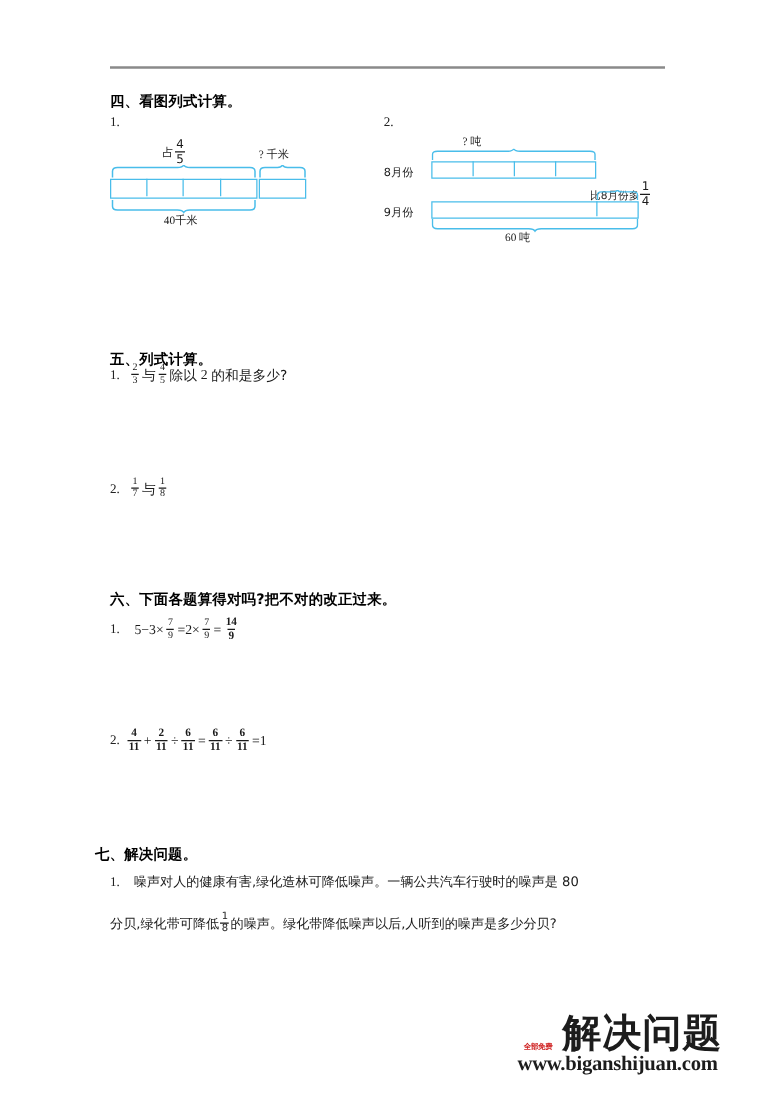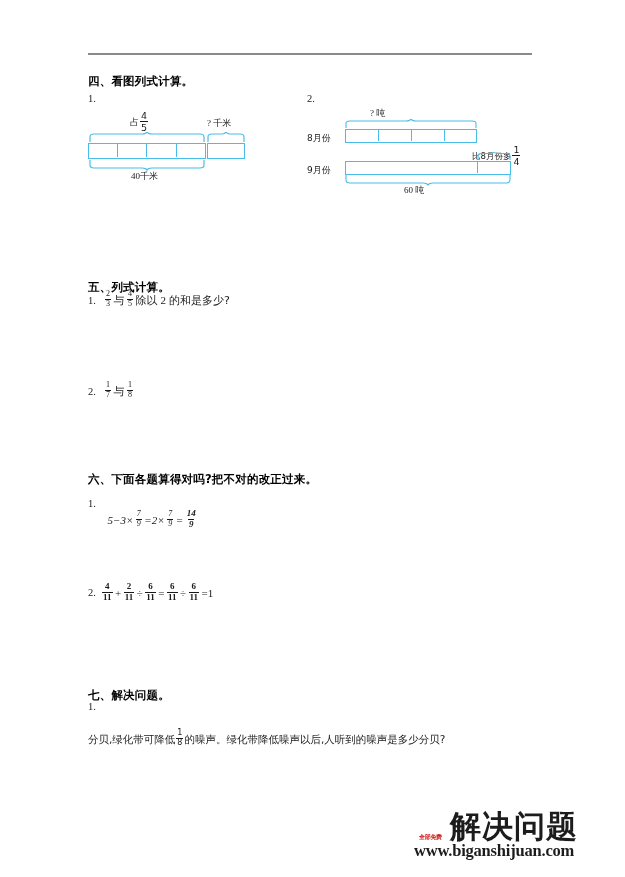--- a/index.html
+++ b/index.html
@@ -268,21 +268,21 @@
       <span class="op" style="font-family: &quot;DejaVu Sans&quot;, &quot;Liberation Sans&quot;, sans-serif;">与</span>
       <span class="frac">
         <span class="num">1</span>
         <span class="den">8</span>
       </span>
     </div>
 
   <div class="sec-head" style="left:88px; top:472px;">六、下面各题算得对吗?把不对的改正过来。</div>
 
   <div class="q-num" style="left:88px; top:498px;">1.</div>
-  <div class="expr" style="left:106px; top:510px;font-style:italic;" id="six-1">
+  <div class="expr" style="left:106px; top:494px;" id="six-1">
       <span class="op" style="font-family: &quot;Liberation Serif&quot;, serif;">5−3×</span>
       <span class="frac">
         <span class="num">7</span>
         <span class="den">9</span>
       </span>
       <span class="op" style="font-family: &quot;Liberation Serif&quot;, serif;">=2×</span>
       <span class="frac">
         <span class="num">7</span>
         <span class="den">9</span>
       </span>
@@ -315,23 +315,24 @@
         <span class="den">11</span>
       </span>
       <span class="op" style="font-family: &quot;Liberation Serif&quot;, serif;">÷</span>
       <span class="frac bold">
         <span class="num">6</span>
         <span class="den">11</span>
       </span>
       <span class="op" style="font-family: &quot;Liberation Serif&quot;, serif;">=1</span>
     </div>
 
-  <div class="sec-head" style="left:88px; top:676px;margin-top:12px;">七、解决问题。</div>
+  <div class="sec-head" style="left:76px; top:676px;">七、解决问题。</div>
 
   <div class="q-num" style="left:88px; top:701px;">1.</div>
+  <div class="q-text" style="left:107px; top:700px;">噪声对人的健康有害,绿化造林可降低噪声。一辆公共汽车行驶时的噪声是 80</div>
 
   <div class="q-text" style="left:88px; top:730px; display:flex; align-items:center;">
     <span>分贝,绿化带可降低</span>
     <span class="frac">
       <span class="num">1</span>
       <span class="den">8</span>
     </span>
     <span>的噪声。绿化带降低噪声以后,人听到的噪声是多少分贝?</span>
   </div>
 

